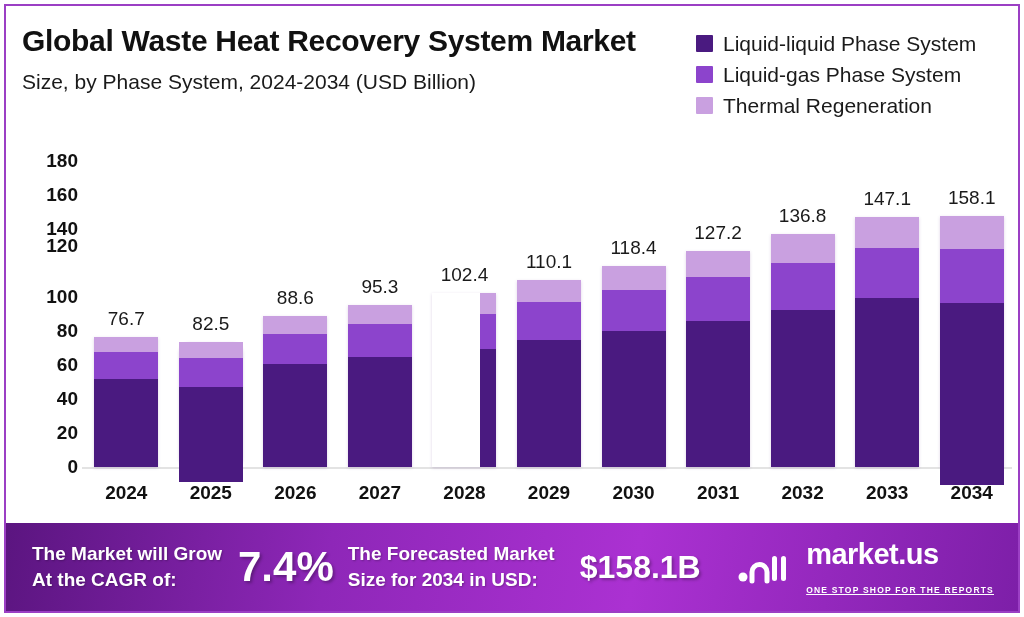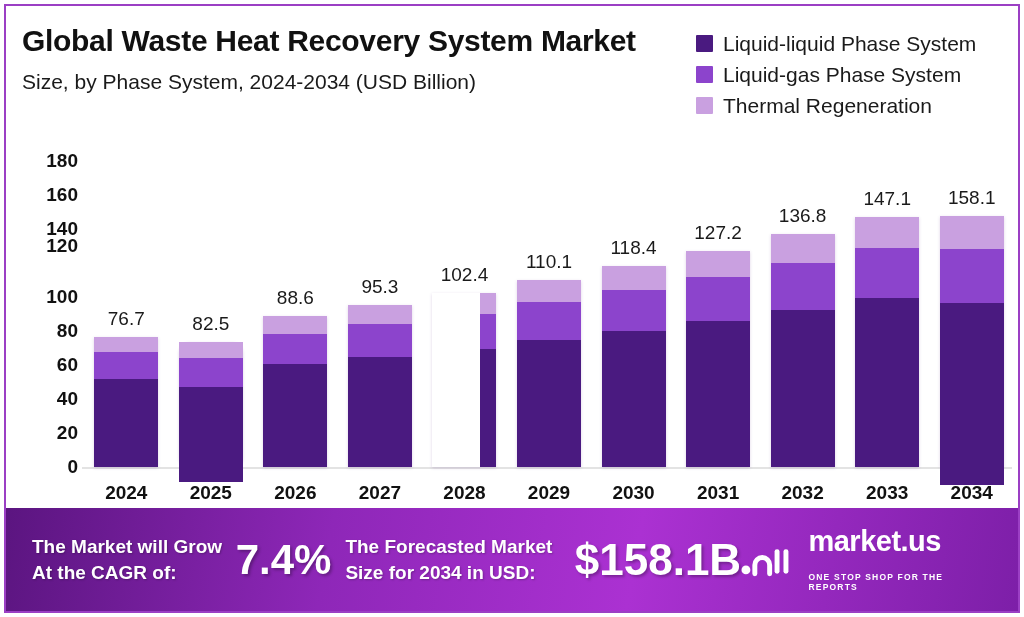--- a/index.html
+++ b/index.html
@@ -67,50 +67,50 @@
   #xlabels {
     position: absolute; left: 78px; top: 348px; width: 930px; height: 40px;
   }
   .xtick {
     position: absolute; top: 8px; width: 64px; text-align: center;
     font-size: 19px; font-weight: bold; color: #111111;
   }
 
   
   #banner {
-    position: absolute; left: 0; bottom: 0; width: 1012px; height: 103px;
+    position: absolute; left: 0; bottom: 0; width: 1012px; height: 88px;
     background: linear-gradient(100deg, #5b1580 0%, #8e27b8 32%, #ab31d2 62%, #7d1fa8 100%);
     color: #ffffff;
     display: flex; align-items: center;
   }
   #banner-cagr-text {
     margin-left: 26px; font-size: 19px; font-weight: bold; line-height: 1.35;
     width: 200px; text-shadow: 1px 1px 2px rgba(0,0,0,0.25);
   }
   #banner-cagr-value {
     margin-left: 6px; font-size: 42px; font-weight: bold;
     text-shadow: 2px 2px 3px rgba(0,0,0,0.28);
   }
   #banner-forecast-text {
     margin-left: 14px; font-size: 19px; font-weight: bold; line-height: 1.35;
     width: 226px; text-shadow: 1px 1px 2px rgba(0,0,0,0.25);
   }
   #banner-forecast-value {
-    margin-left: 6px; font-size: 44px; font-weight: bold;
+    margin-left: 6px; font-size: 32px; font-weight: bold;
     text-shadow: 2px 2px 3px rgba(0,0,0,0.28); white-space: nowrap;
   }
   #logo {
     margin-left: auto; margin-right: 24px;
     display: flex; align-items: center;
   }
   #logo-mark { margin-right: 10px; display: block; }
   #logo-text-wrap { display: flex; flex-direction: column; }
   #logo-name { font-size: 29px; font-weight: bold; line-height: 1; letter-spacing: -0.5px; }
   #logo-tagline {
-    font-size: 8.5px; font-weight: bold; letter-spacing: 1.2px; margin-top: 16px;
+    font-size: 8.5px; font-weight: bold; letter-spacing: 1.2px; margin-top: 16px; text-decoration: underline;
   }
 </style>
 </head>
 <body>
 
 <div id="frame">
 
   <div id="header">
     <div id="title">Global Waste Heat Recovery System Market</div>
     <div id="subtitle">Size, by Phase System, 2024-2034 (USD Billion)</div>

